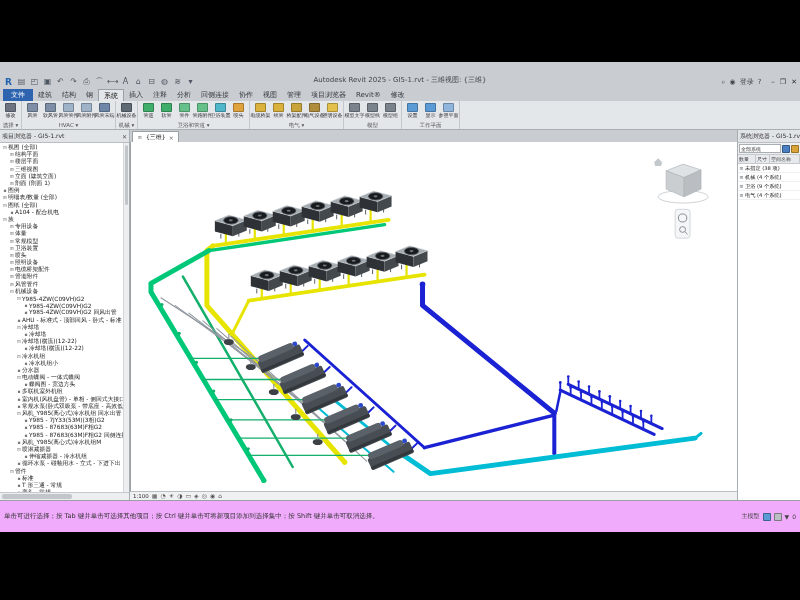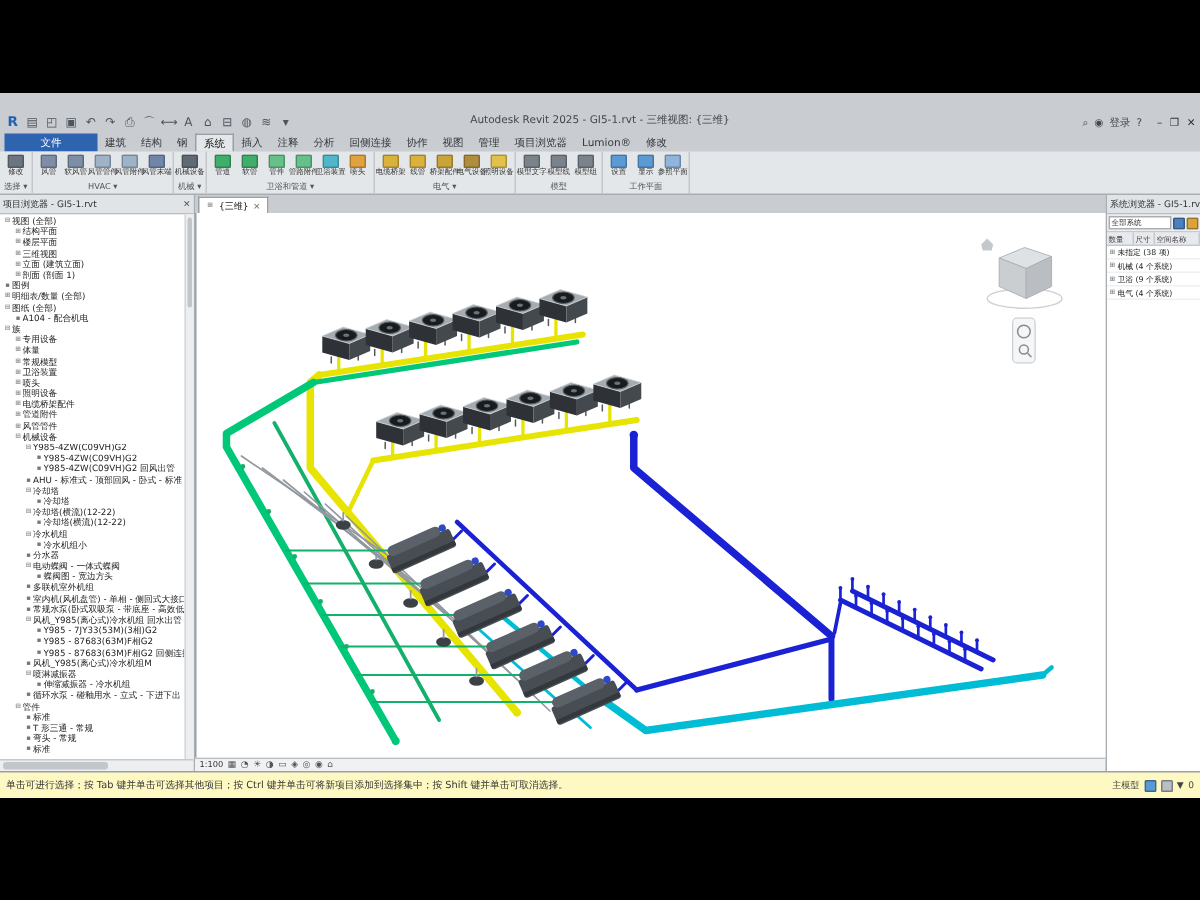--- a/index.html
+++ b/index.html
@@ -9,21 +9,21 @@
   
   .titlebar{height:26px;position:relative;display:flex;align-items:flex-end;padding:0 3px 1px}
   .qat{display:flex;gap:2px;align-items:center}
   .qico{font-size:8px;line-height:10px;width:11px;text-align:center;color:#4d5560}
   .qico.logo{color:#1f63b0;font-weight:bold;font-size:9px}
   .wtitle{position:absolute;left:0;right:0;bottom:3px;text-align:center;font-size:7px;color:#41474f;pointer-events:none}
   .tbright{margin-left:auto;display:flex;gap:4px;align-items:center;font-size:7px;color:#41474f}
   .winbtns{display:flex;gap:5px;margin-left:6px;font-size:7px;color:#2f343a}
   
   .tabsrow{height:13px;display:flex;align-items:flex-end;padding-left:3px}
-  .filetab{background:#2d63af;color:#fff;font-size:7px;padding:0 24px;height:12px;display:flex;align-items:center}
+  .filetab{background:#2d63af;color:#fff;font-size:7px;padding:0 8px;height:12px;display:flex;align-items:center}
   .rtab{font-size:7px;padding:0 5px;height:12px;display:flex;align-items:center;color:#33383e}
   .rtab[data-active="true"]{background:#e4e7ea;border:1px solid #9aa0a6;border-bottom:none;color:#111}
   
   .ribbon{height:29px;background:#e4e7ea;border-bottom:1px solid #a9aeb3;display:flex;overflow:hidden}
   .rgroup{display:flex;flex-direction:column;border-right:1px solid #c3c7cb;padding:1px 2px 0}
   .rtools{display:flex;gap:1px;flex:1}
   .rtool{width:17px;display:flex;flex-direction:column;align-items:center}
   .ricon{width:11px;height:9px;border-radius:1px;margin-top:1px;border:0.5px solid rgba(0,0,0,.25)}
   .rlabel{font-size:5px;line-height:6px;color:#333;white-space:nowrap}
   .rgl{font-size:5.5px;line-height:7px;color:#555;text-align:center;white-space:nowrap}
@@ -61,21 +61,21 @@
   .systb{height:12px;display:flex;align-items:center;gap:1px;padding:0 1px;background:#eceef0;border-bottom:1px solid #c5c9cd}
   .sysdd{flex:1;background:#fff;border:1px solid #a9aeb3;font-size:5px;color:#333;height:9px;display:flex;align-items:center;padding:0 1px;white-space:nowrap;overflow:hidden}
   .sysico{width:8px;height:8px;border-radius:1px;border:0.5px solid rgba(0,0,0,.3)}
   .syshead{height:9px;display:flex;background:#e7e9ec;border-bottom:1px solid #c5c9cd}
   .sysh{font-size:5px;color:#444;border-right:1px solid #c5c9cd;padding:1px 1px;white-space:nowrap;overflow:hidden}
   .sysrows{flex:1;background:#fff;overflow:hidden}
   .sysrow{height:9px;display:flex;align-items:center;gap:1px;padding-left:1px;border-bottom:0.5px solid #eef0f2;white-space:nowrap}
   .sysrow .tg{width:5px;flex:0 0 5px}
   .sysrow .sl{font-size:5.2px;color:#222;overflow:hidden}
   
-  .statusbar{height:18px;background:#fef9c3;border-top:1px solid #9aa0a6;display:flex;align-items:center;font-size:6.5px;color:#333;padding:0 4px;gap:4px}
+  .statusbar{height:32px;background:#f0abfc;border-top:1px solid #9aa0a6;display:flex;align-items:center;font-size:6.5px;color:#333;padding:0 4px;gap:4px}
   .sbright{margin-left:auto;display:flex;align-items:center;gap:3px;font-size:6px;color:#444}
   .sbico{width:8px;height:8px;border-radius:1px;border:0.5px solid rgba(0,0,0,.35)}
   
   .pl{fill:none;stroke-linecap:round;stroke-linejoin:round}
   .st-g{stroke:var(--c-green)} .st-y{stroke:var(--c-yellow)} .st-b{stroke:var(--c-blue)}
   .st-c{stroke:var(--c-cyan)}
 </style>
 </head>
 <body>
 
@@ -123,21 +123,21 @@
         <span class="rtab">钢</span>
         <span class="rtab" data-active="true">系统</span>
         <span class="rtab">插入</span>
         <span class="rtab">注释</span>
         <span class="rtab">分析</span>
         <span class="rtab">回侧连接</span>
         <span class="rtab">协作</span>
         <span class="rtab">视图</span>
         <span class="rtab">管理</span>
         <span class="rtab">项目浏览器</span>
-        <span class="rtab">Lumion®</span>
+        <span class="rtab">Revit®</span>
         <span class="rtab">修改</span>
       </span>
   </div>
 
   <div class="ribbon" id="ribbon">
       <div class="rgroup">
         <div class="rtools">
           <div class="rtool">
             <div class="ricon" style="background: rgb(107, 116, 128);"></div>
             <div class="rlabel">修改</div>

